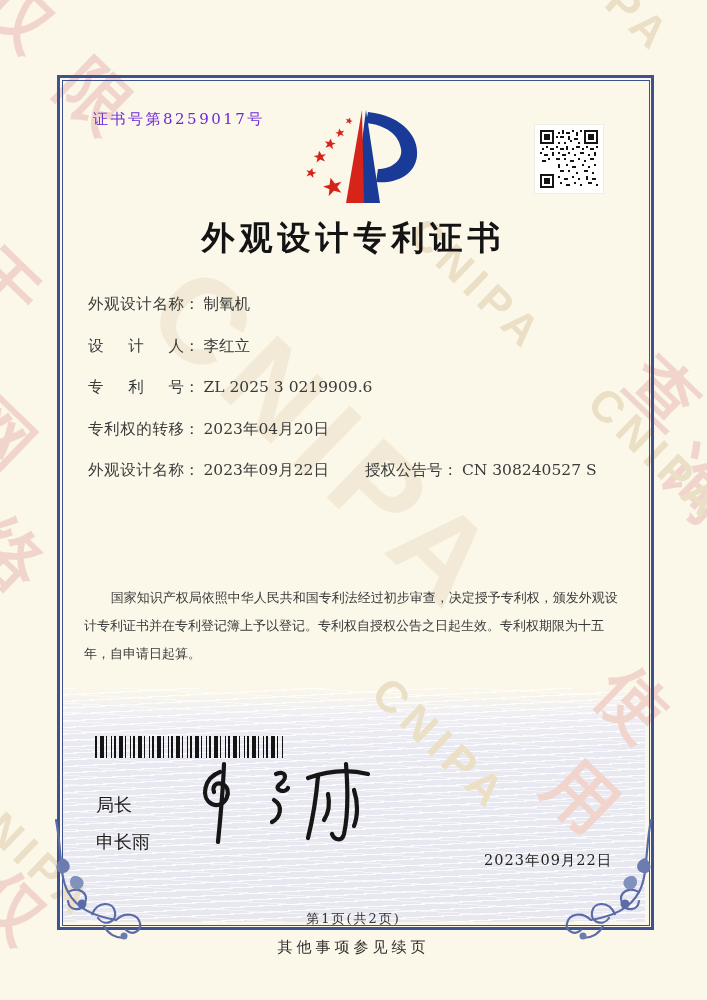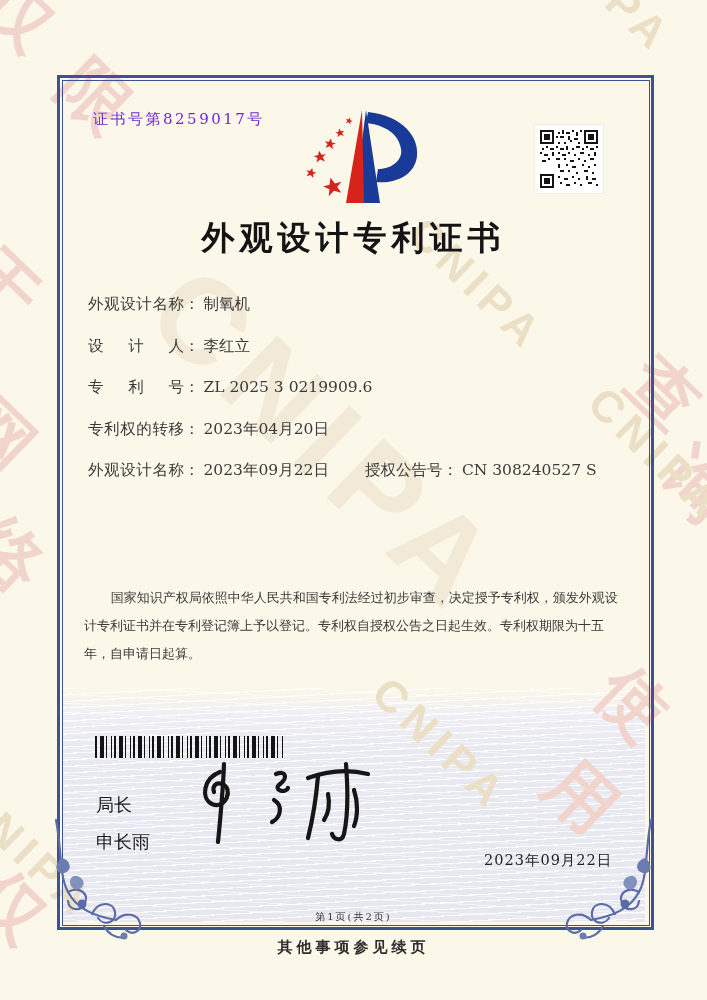--- a/index.html
+++ b/index.html
@@ -42,22 +42,22 @@
   .pair2 .flabel{width:auto;text-align-last:auto;}
   .paras{left:84px;top:584px;width:540px;font-size:13px;line-height:28px;color:#3a3a3a;}
   .paras p{margin:0;text-indent:2.05em;}
   .barcode{left:95px;top:736px;width:188px;height:22px;
     background:repeating-linear-gradient(90deg,#141414 0 2px,transparent 2px 5px,#141414 5px 9px,
       transparent 9px 11px,#141414 11px 12px,transparent 12px 16px,#141414 16px 17px,transparent 17px 19px);}
   .signer{left:96px;top:793px;font-family:"Liberation Sans",sans-serif;font-size:18px;color:#1c1c1c;}
   .signer div{margin-bottom:13px;}
   .signature{left:190px;top:760px;}
   .issue-date{left:484px;top:851px;font-size:14.5px;letter-spacing:1px;color:#222;}
-  .page-info{left:0;top:910px;width:707px;text-align:center;font-size:10px;letter-spacing:2px;color:#333;}
-  .footer-note{left:0;top:938px;width:707px;text-align:center;font-size:15px;font-weight:700;
+  .page-info{left:0;top:910px;width:707px;text-align:center;font-size:13px;letter-spacing:2px;color:#333;}
+  .footer-note{left:0;top:938px;width:707px;text-align:center;font-size:15px;font-weight:400;
       letter-spacing:4px;color:#2e2e2e;}
 </style>
 </head>
 <body>
 
 <div class="page">
 
   <span class="wm" style="left:-14px;top:-20px">仅</span>
   <span class="wm" style="left:62px;top:62px">限</span>
   <span class="wm" style="left:-30px;top:250px">于</span>

